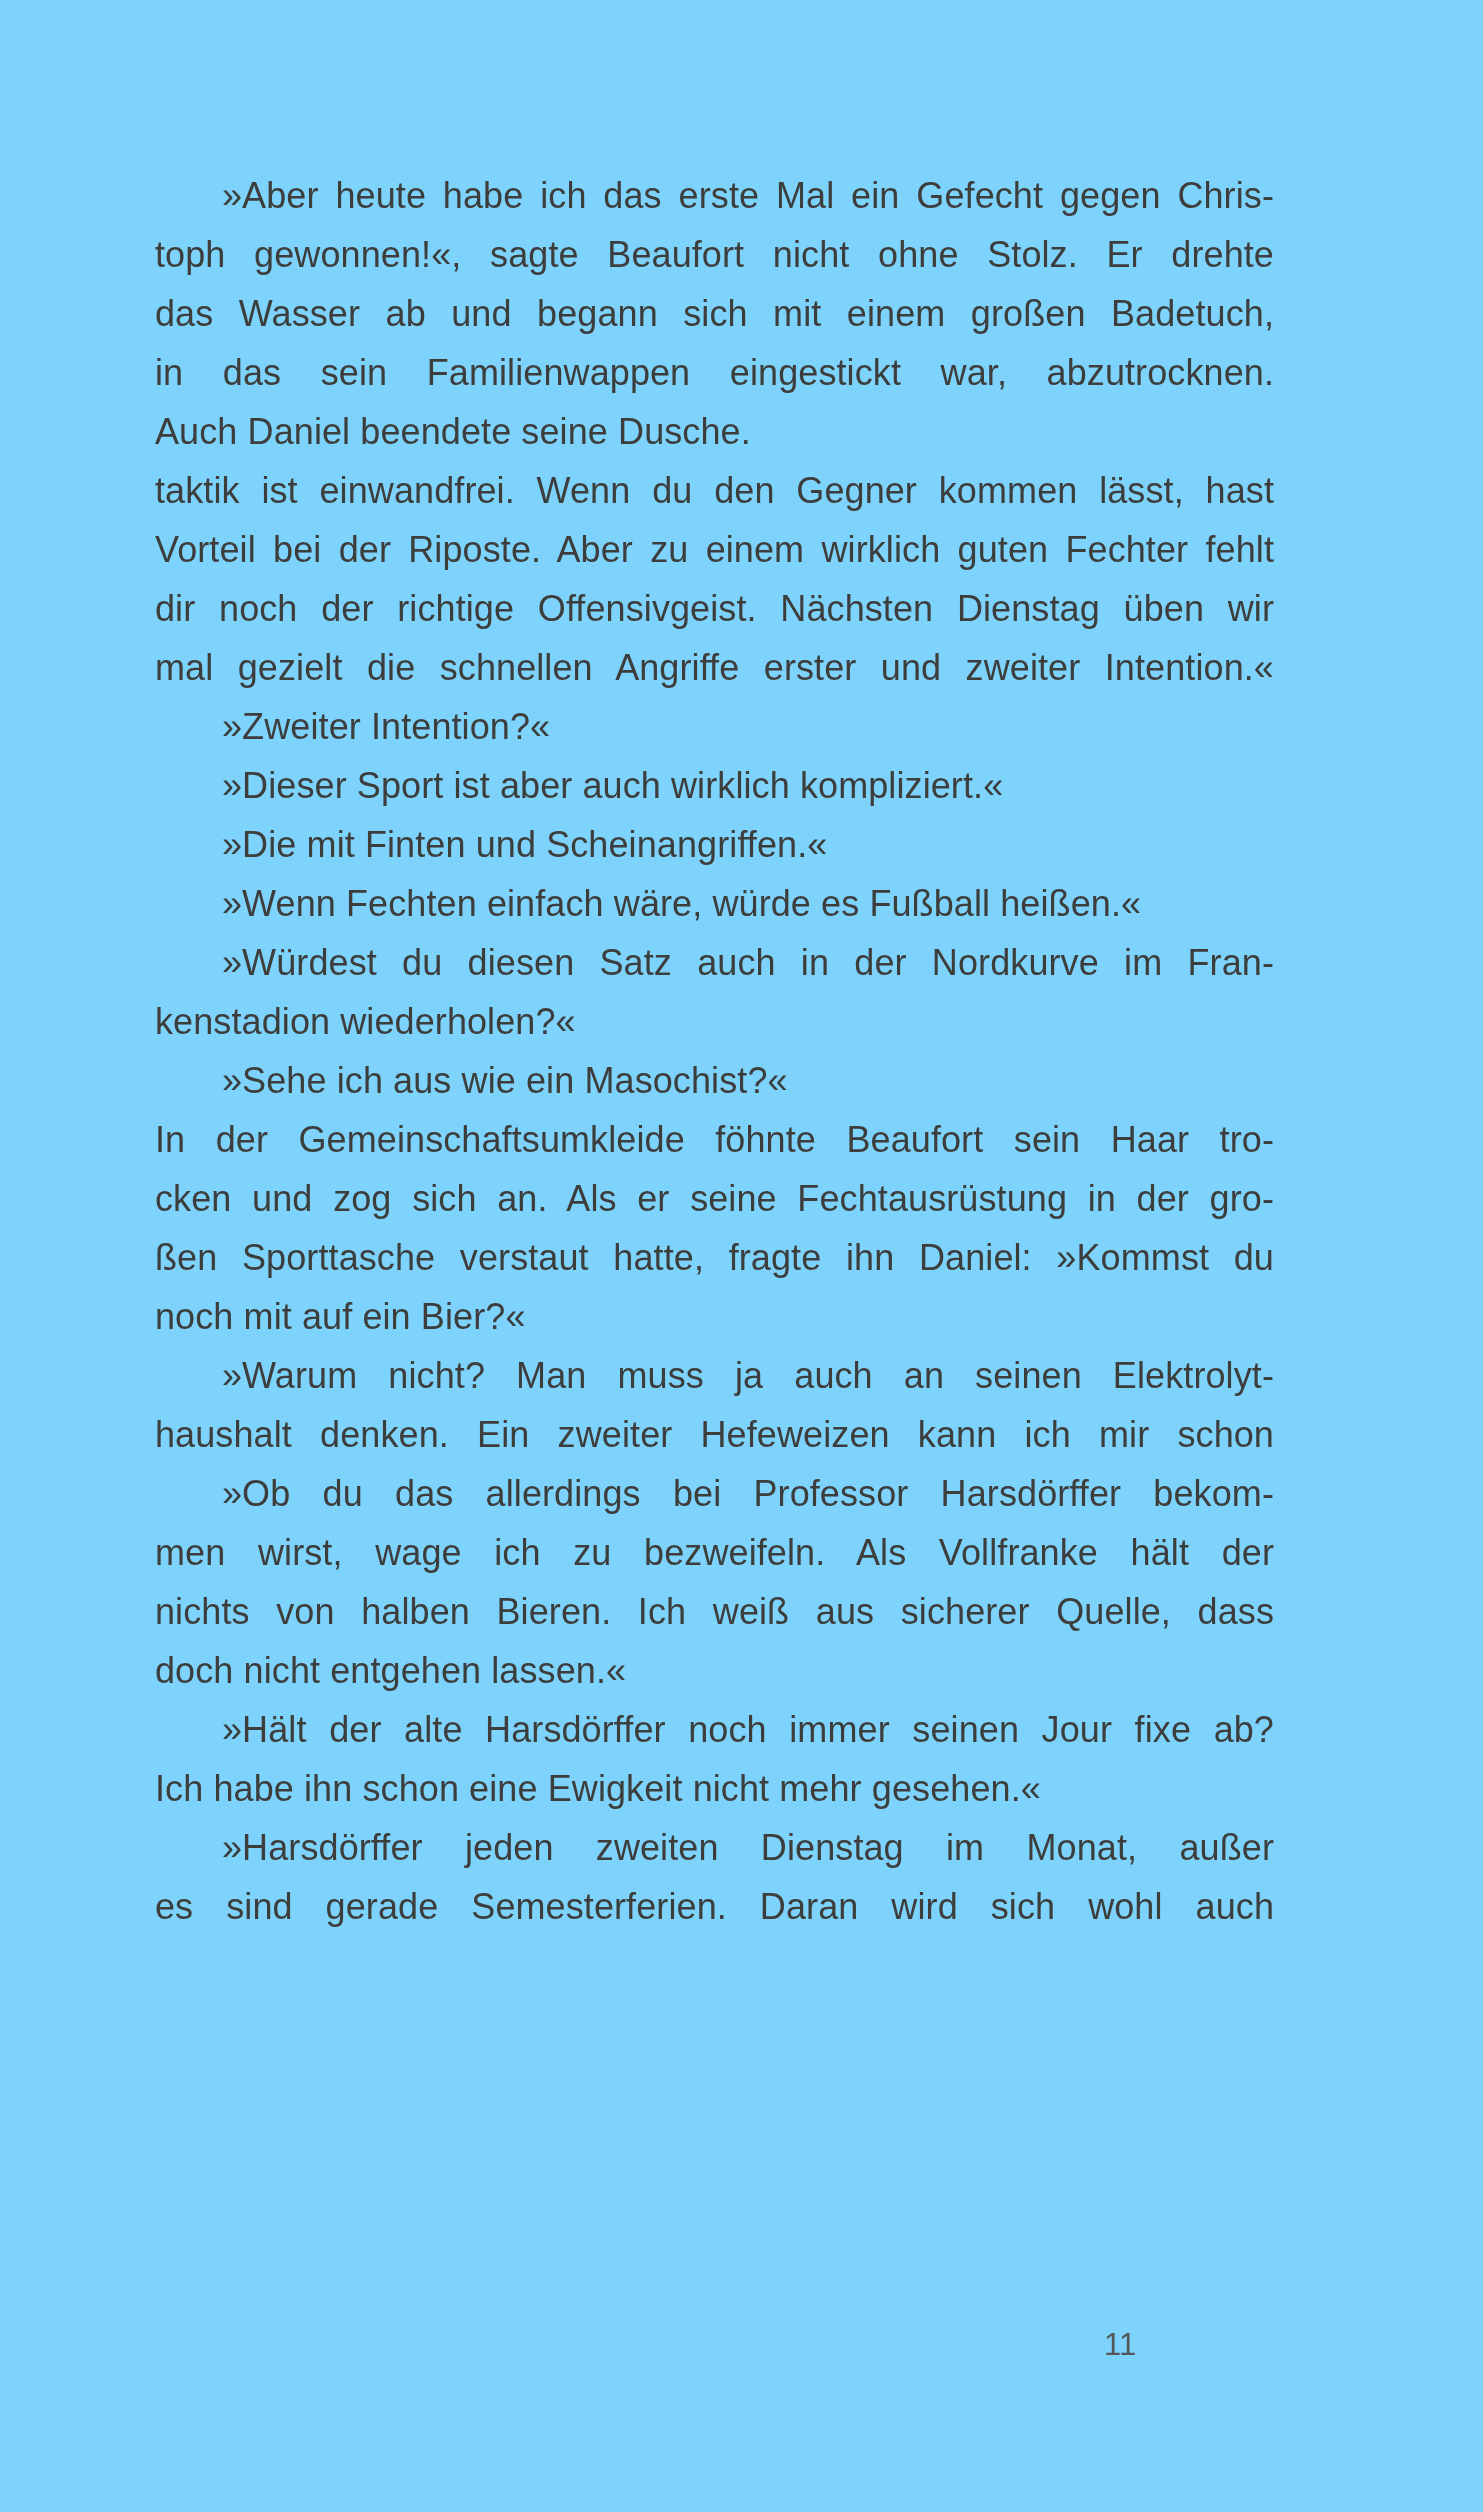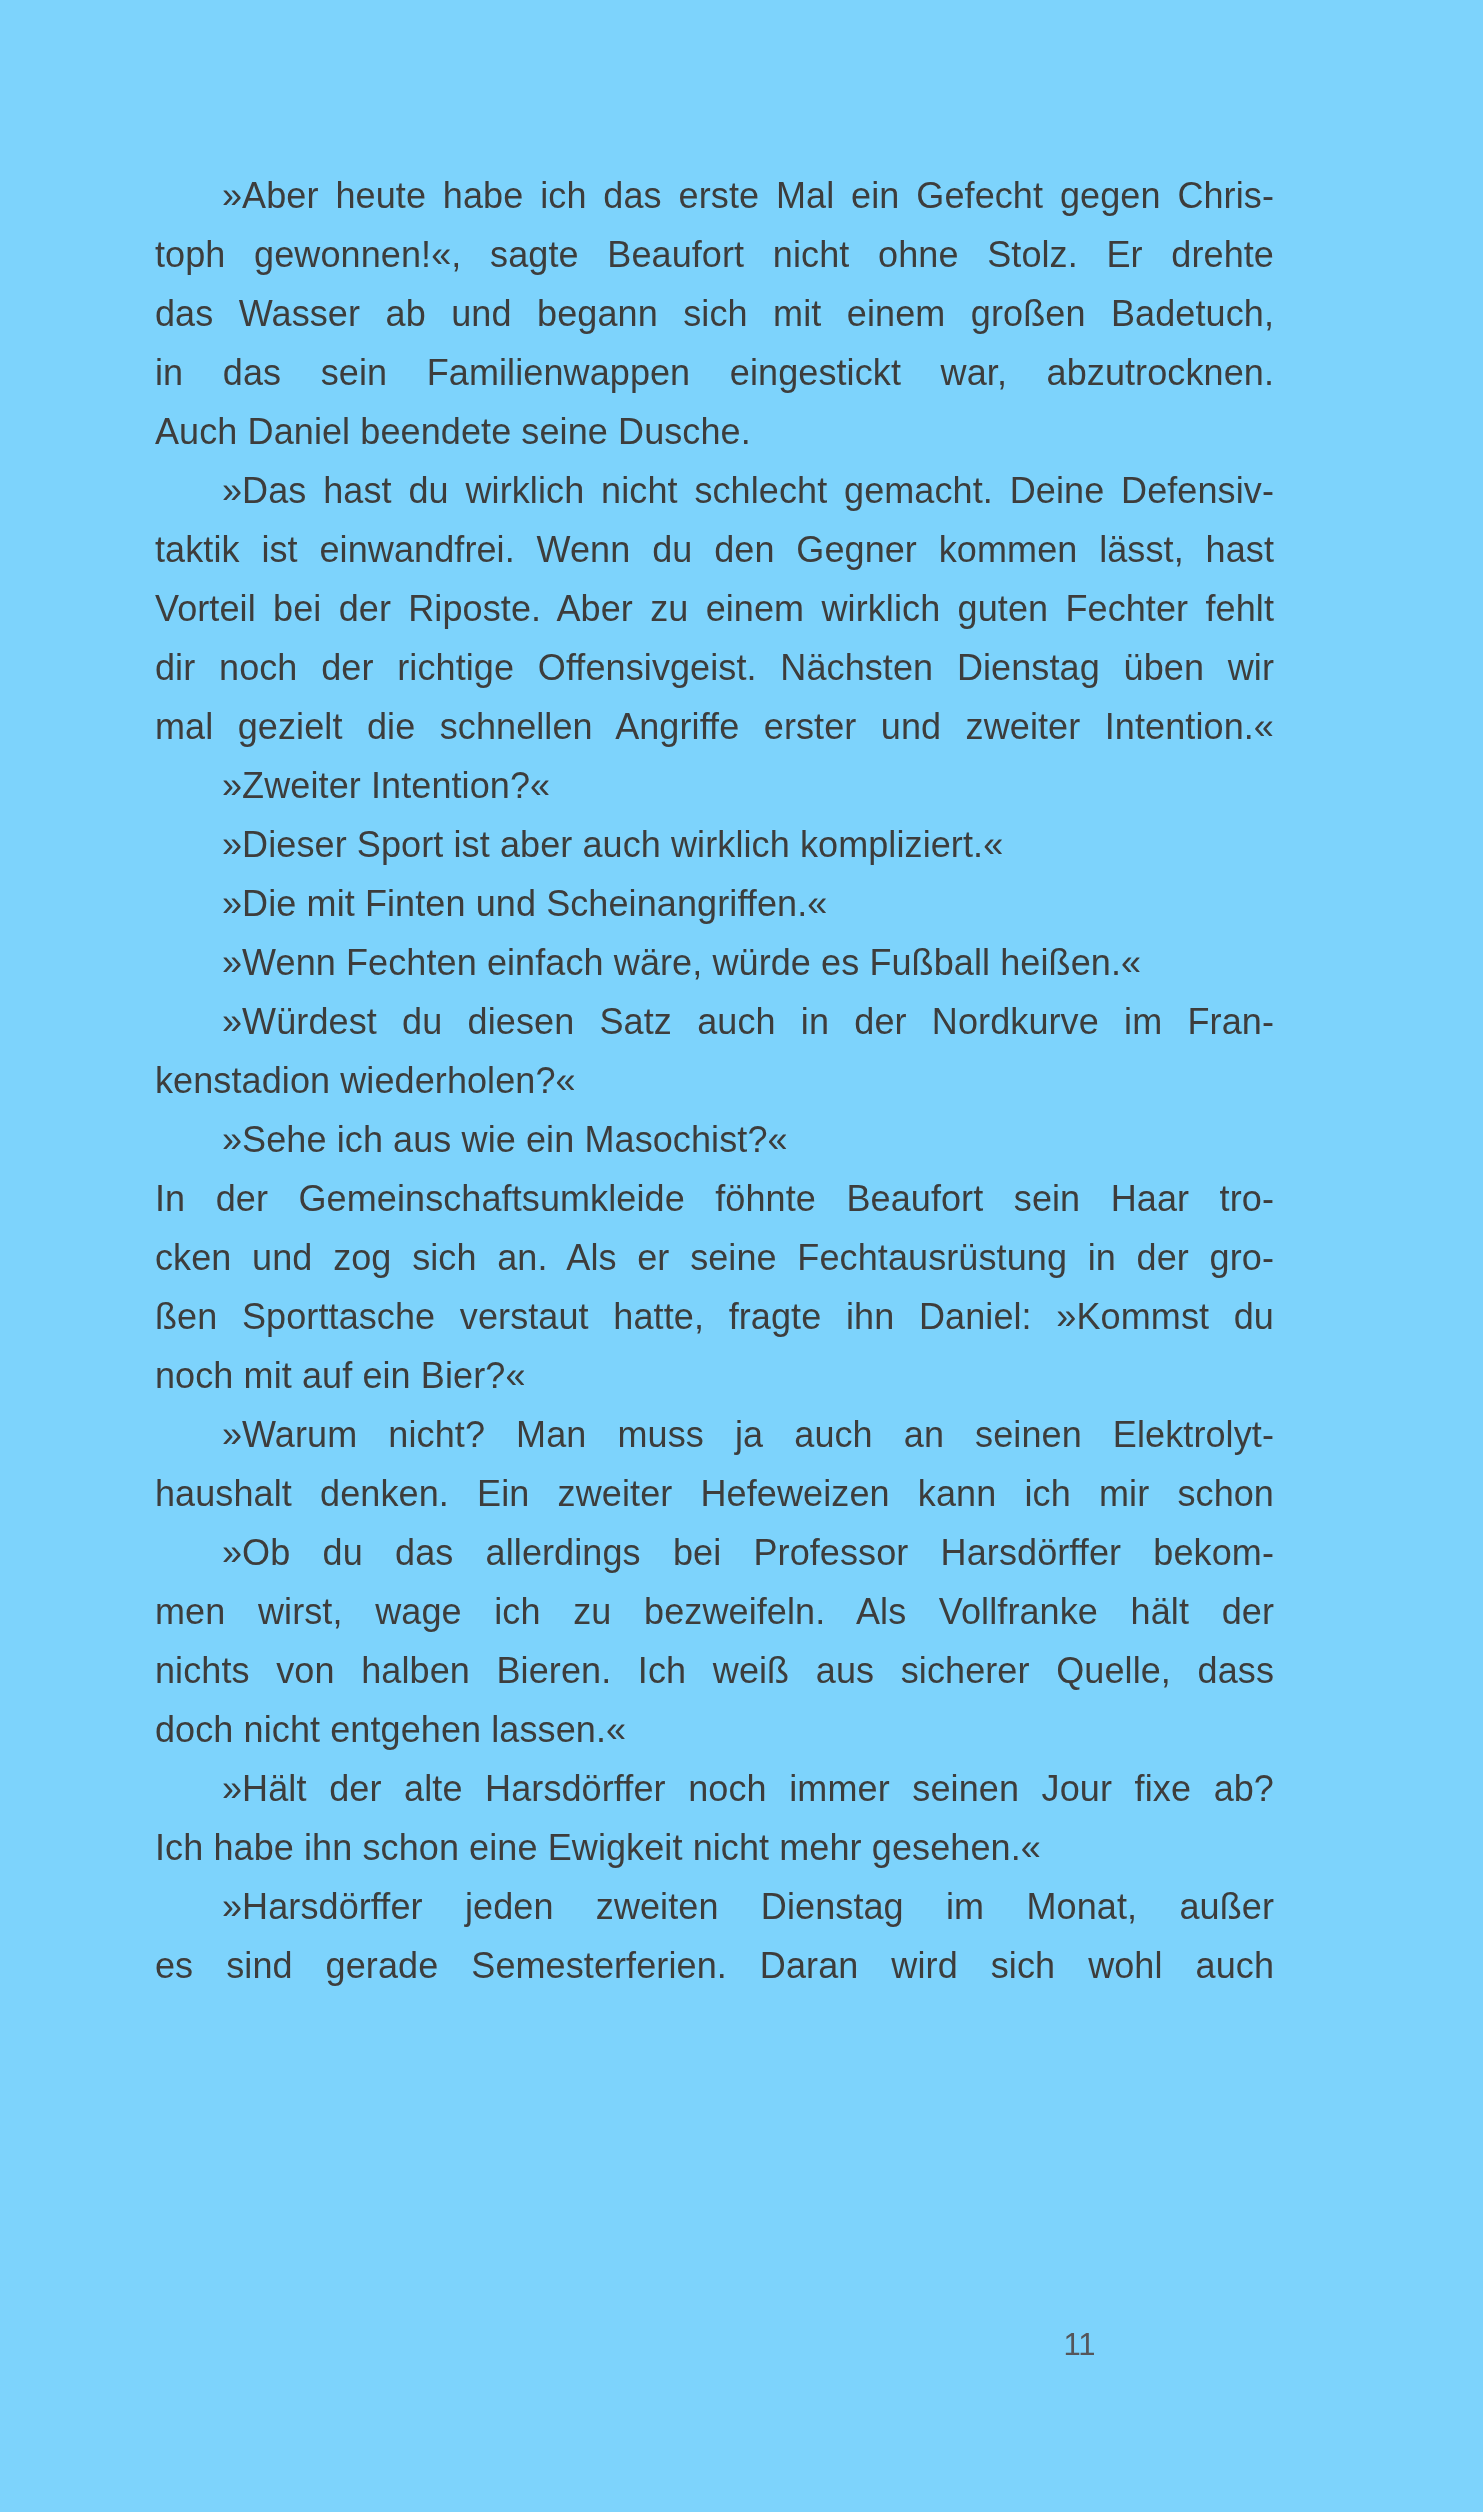--- a/index.html
+++ b/index.html
@@ -40,41 +40,39 @@
   }
   
   .line.in {
     text-indent: 67px;
   }
   .line em {
     font-style: italic;
   }
   .page-number {
     position: absolute;
-    left: 1030px;
+    left: 1104px;
     top: 2326px;
     width: 99px;
-    text-align: center;
     font-size: 31px;
     line-height: 37px;
     color: #55565a;
   }
 </style>
 </head>
 <body>
 
 <div class="page">
 
   <div class="text-block">
     <div class="line in j">»Aber heute habe ich das erste Mal ein Gefecht gegen Chris-</div>
     <div class="line j">toph gewonnen!«, sagte Beaufort nicht ohne Stolz. Er drehte</div>
     <div class="line j">das Wasser ab und begann sich mit einem großen Badetuch,</div>
     <div class="line j">in das sein Familienwappen eingestickt war, abzutrocknen.</div>
     <div class="line l">Auch Daniel beendete seine Dusche.</div>
-    <div class="line in j">»Das hast du wirklich nicht schlecht gemacht. Deine Defensiv-</div>
     <div class="line j">taktik ist einwandfrei. Wenn du den Gegner kommen lässt, hast</div>
     <div class="line j">Vorteil bei der Riposte. Aber zu einem wirklich guten Fechter fehlt</div>
     <div class="line j">dir noch der richtige Offensivgeist. Nächsten Dienstag üben wir</div>
     <div class="line j">mal gezielt die schnellen Angriffe erster und zweiter Intention.«</div>
     <div class="line in l">»Zweiter Intention?«</div>
     <div class="line in l">»Dieser Sport ist aber auch wirklich kompliziert.«</div>
     <div class="line in l">»Die mit Finten und Scheinangriffen.«</div>
     <div class="line in l">»Wenn Fechten einfach wäre, würde es Fußball heißen.«</div>
     <div class="line in j">»Würdest du diesen Satz auch in der Nordkurve im Fran-</div>
     <div class="line l">kenstadion wiederholen?«</div>

